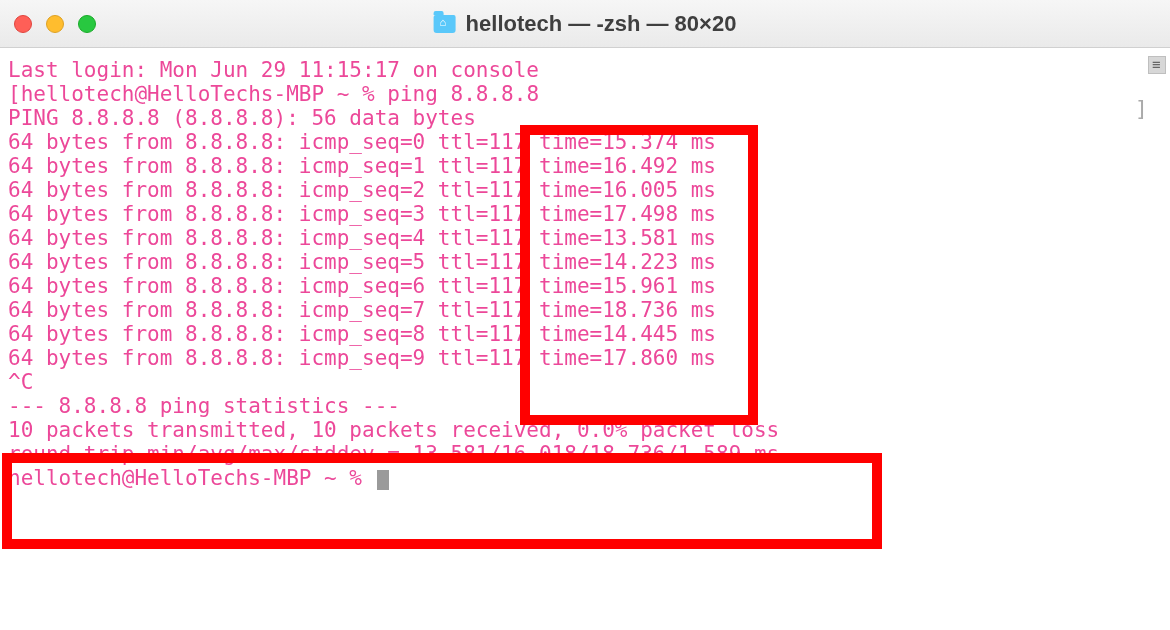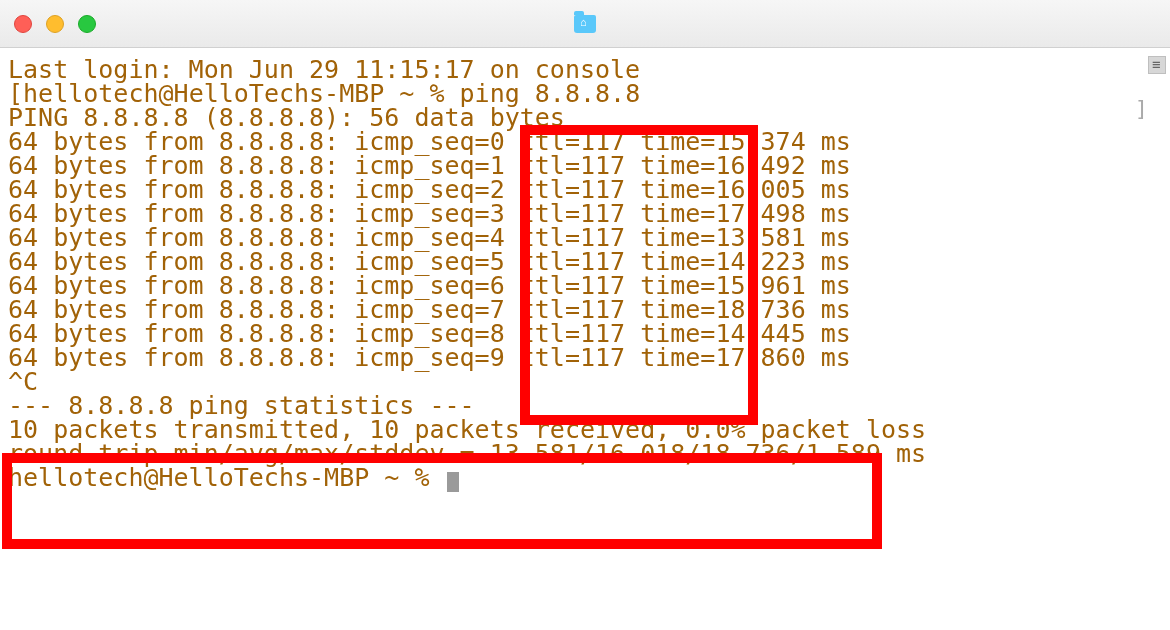--- a/index.html
+++ b/index.html
@@ -66,23 +66,23 @@
       content: "⌂";
       position: absolute;
       top: 1px;
       left: 6px;
       font-size: 11px;
       color: #fff;
     }
     .terminal {
       position: relative;
       padding: 10px 8px;
-      font-size: 25px;
+      font-size: 21px;
       line-height: 24px;
-      color: #a16207;
+      color: #ec4899;
       white-space: pre;
       letter-spacing: 0px;
     }
     .scroll-indicator {
       position: absolute;
       top: 56px;
       right: 4px;
       width: 18px;
       height: 18px;
       background: #d7d7d7;
@@ -132,20 +132,21 @@
 <body>
 
 <div class="titlebar">
   <div class="traffic-lights">
     <div class="light red"></div>
     <div class="light yellow"></div>
     <div class="light green"></div>
   </div>
   <div class="title-center">
     <span class="folder-icon"></span>
+    <span>hellotech — -zsh — 80×20</span>
   </div>
 </div>
 
 <div class="scroll-indicator"></div>
 <span class="cursor-bracket">]</span>
 
 <div class="terminal"><span>Last login: Mon Jun 29 11:15:17 on console</span>
 <span>[</span><span>hellotech@HelloTechs-MBP ~ % </span><span>ping 8.8.8.8</span>
 <span>PING 8.8.8.8 (8.8.8.8): 56 data bytes</span>
 <span>64 bytes from 8.8.8.8: icmp_seq=0 ttl=117 time=15.374 ms</span>

